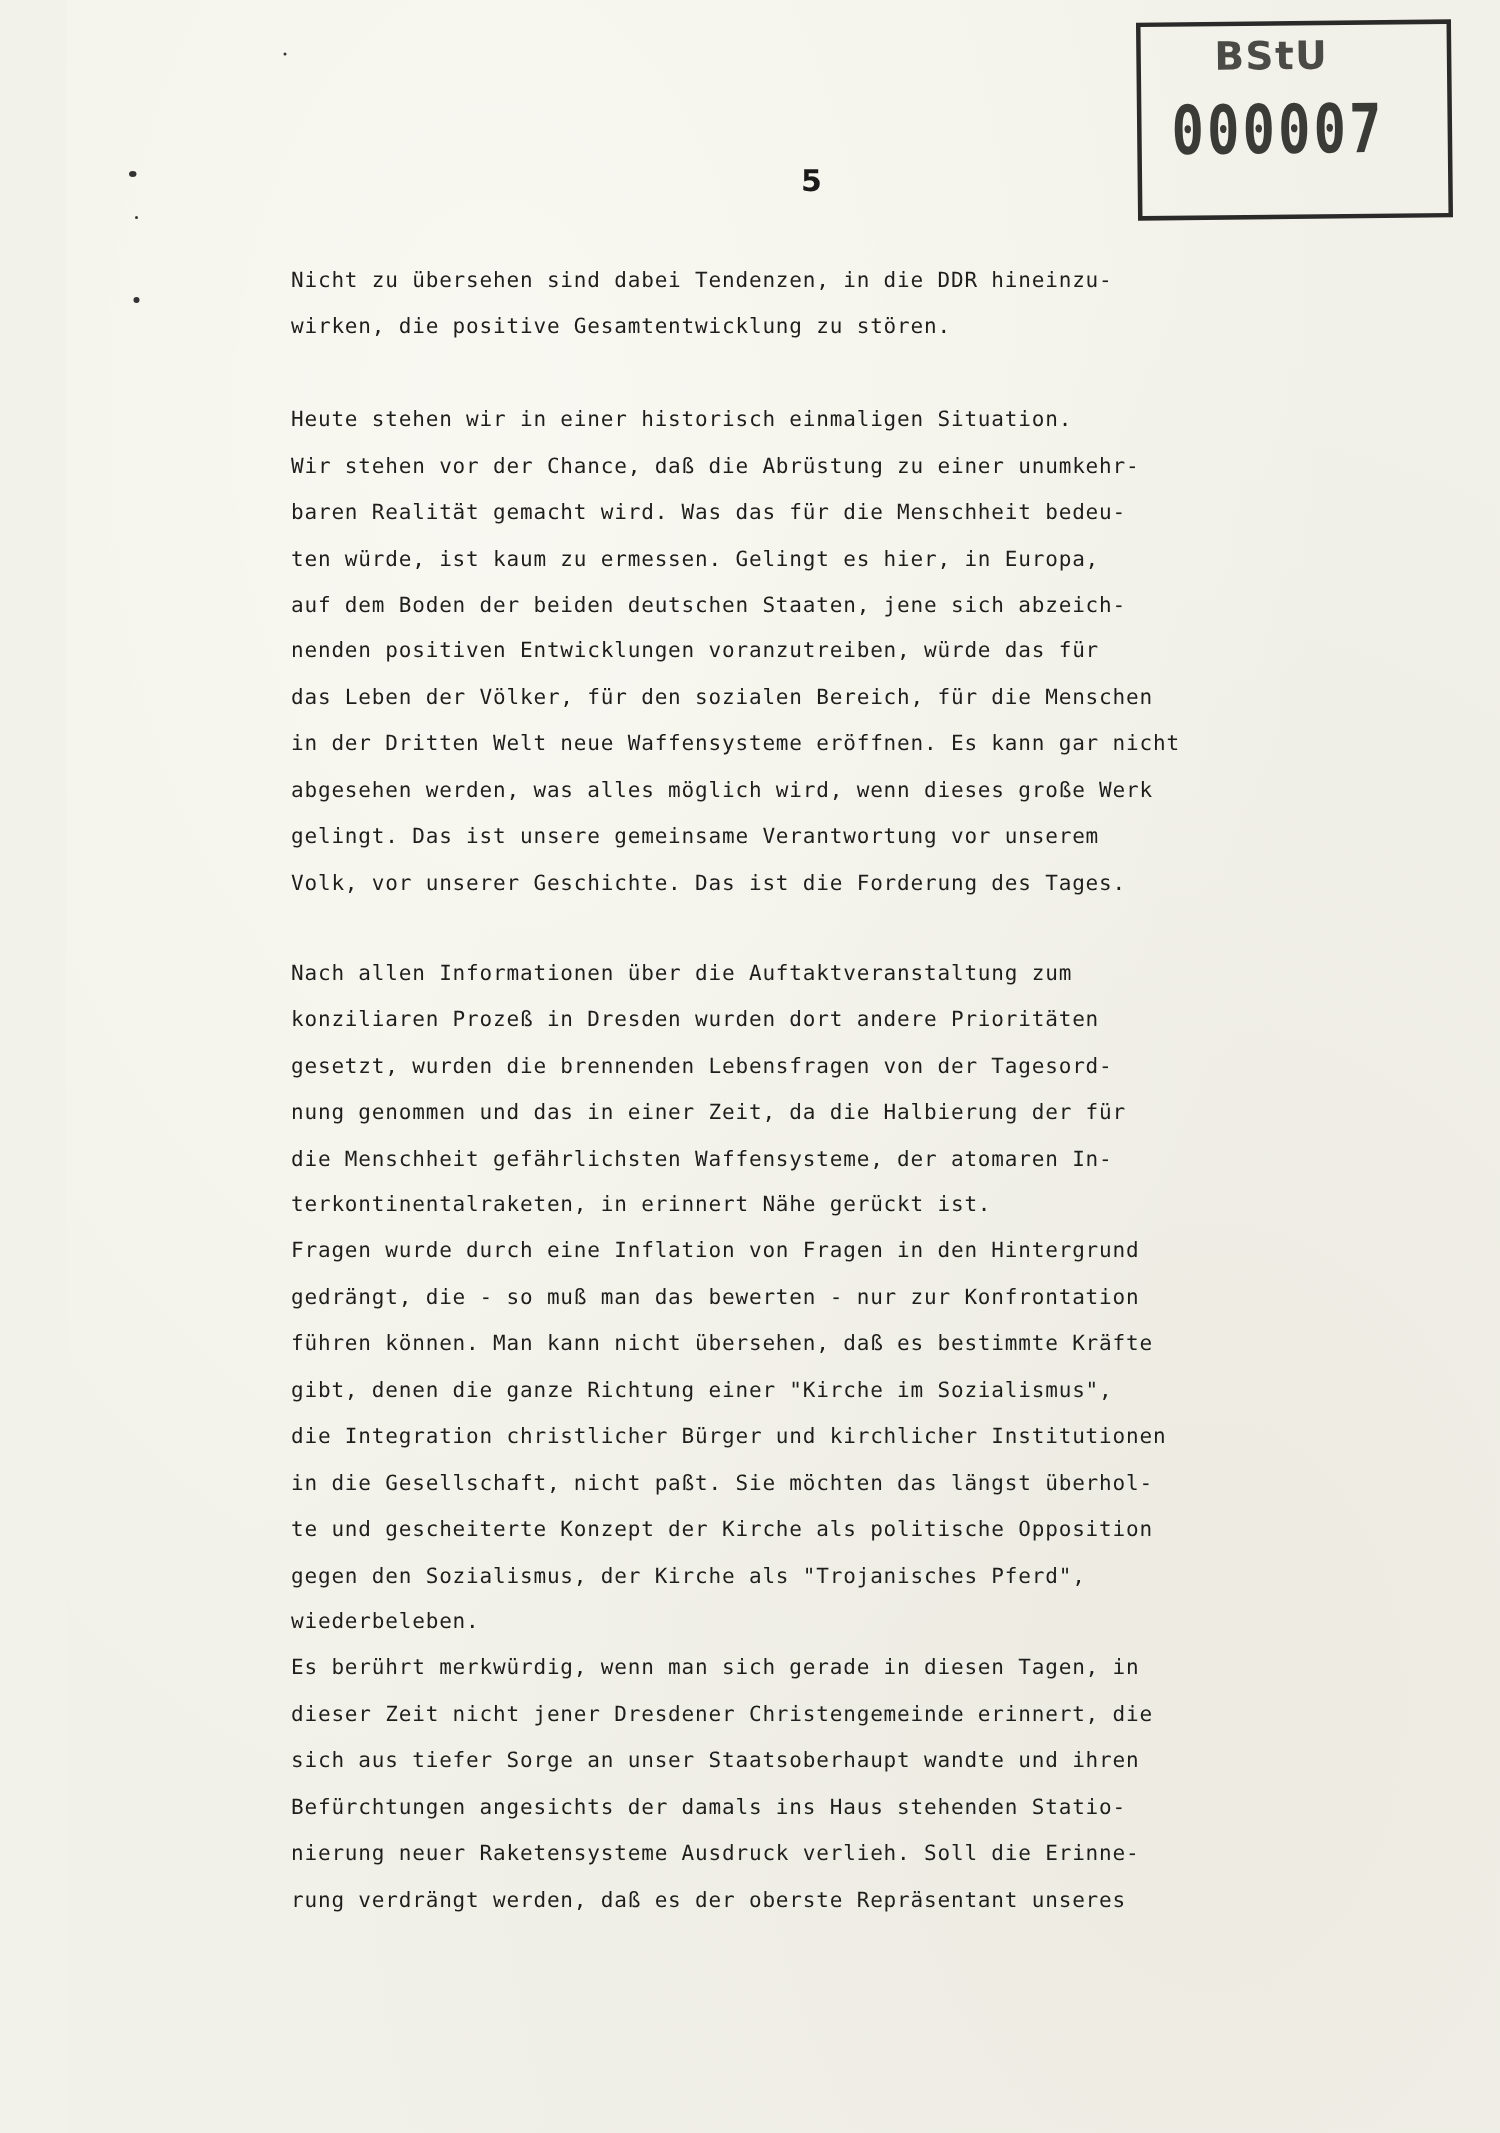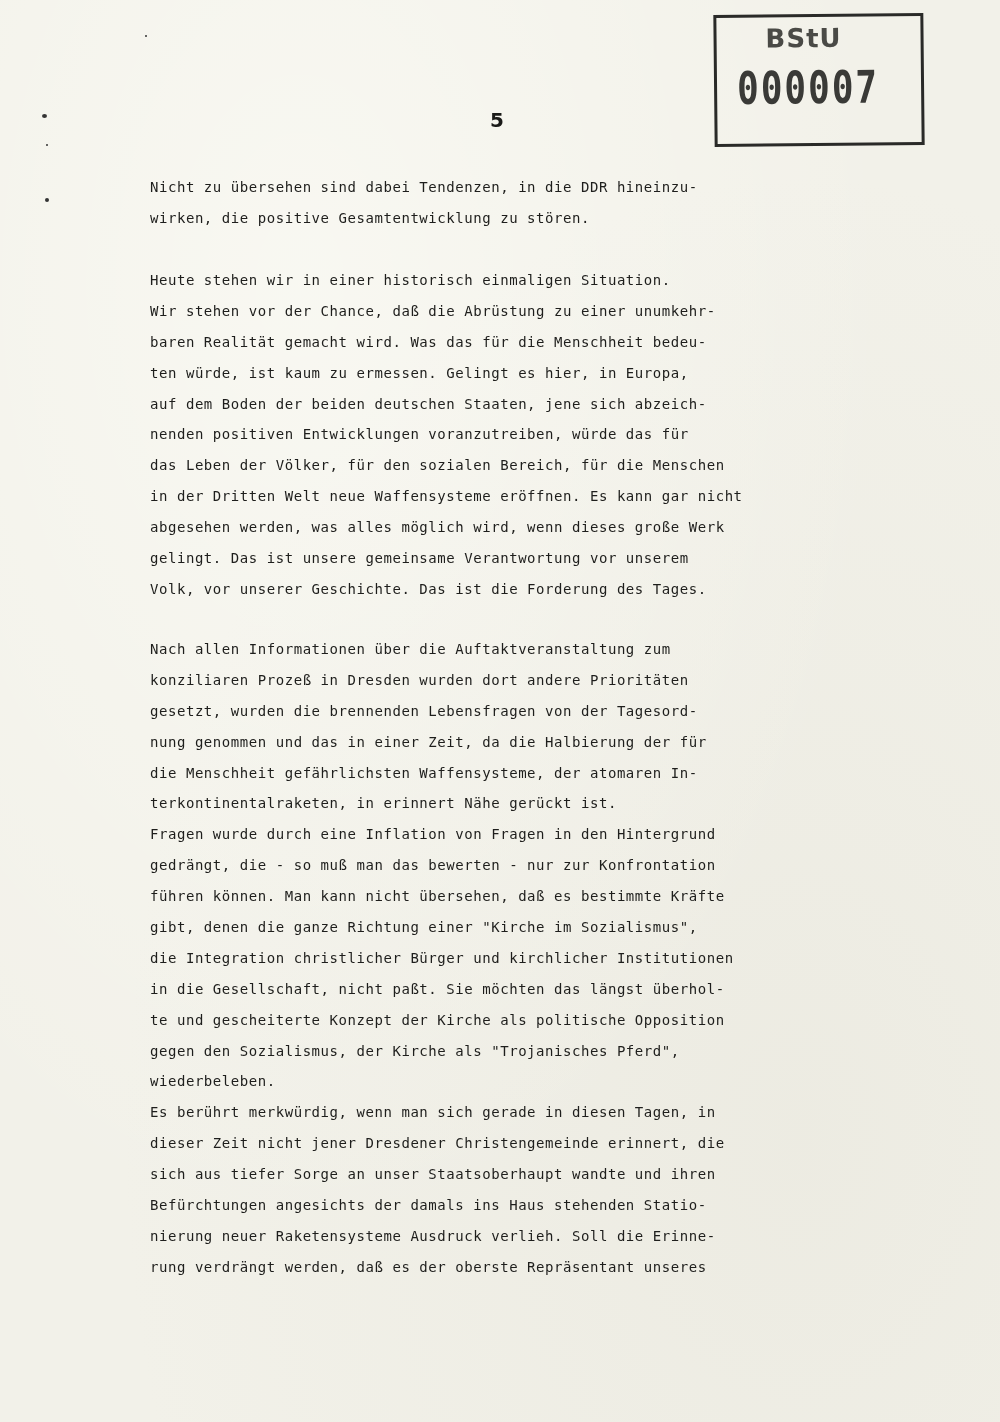--- a/index.html
+++ b/index.html
@@ -15,20 +15,21 @@
     font-family: "DejaVu Sans Mono", "Liberation Mono", monospace;
     color: #1c1c1a;
   }
   .page {
     position: absolute;
     inset: 0;
     background:
       radial-gradient(ellipse at 30% 20%, rgba(255,255,250,0.5), rgba(0,0,0,0) 60%),
       radial-gradient(ellipse at 80% 80%, rgba(220,218,205,0.25), rgba(0,0,0,0) 60%),
       #f2f1e9;
+    margin-left: 44px;
   }
   .stamp {
     position: absolute;
     left: 714px;
     top: 14px;
     width: 210px;
     height: 132px;
     border: 3px solid #2a2a28;
     border-top-width: 3px;
     box-sizing: border-box;

